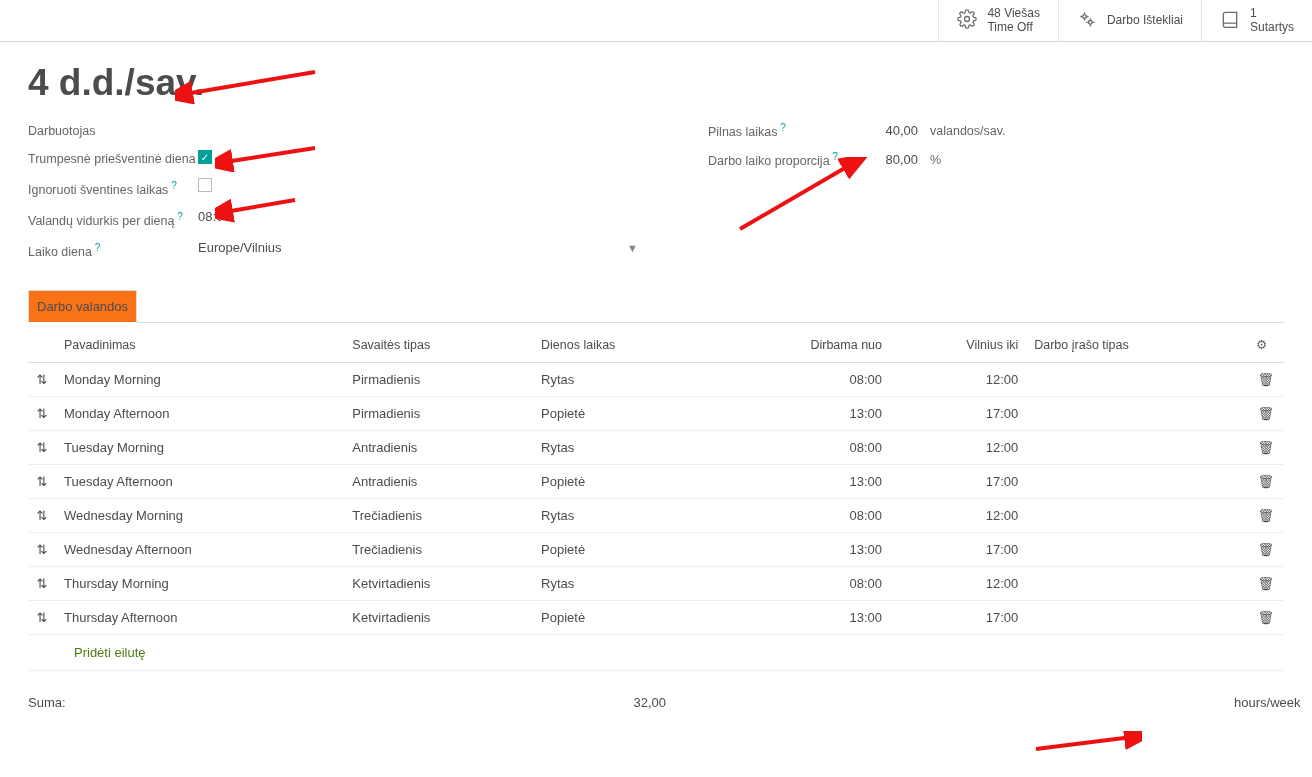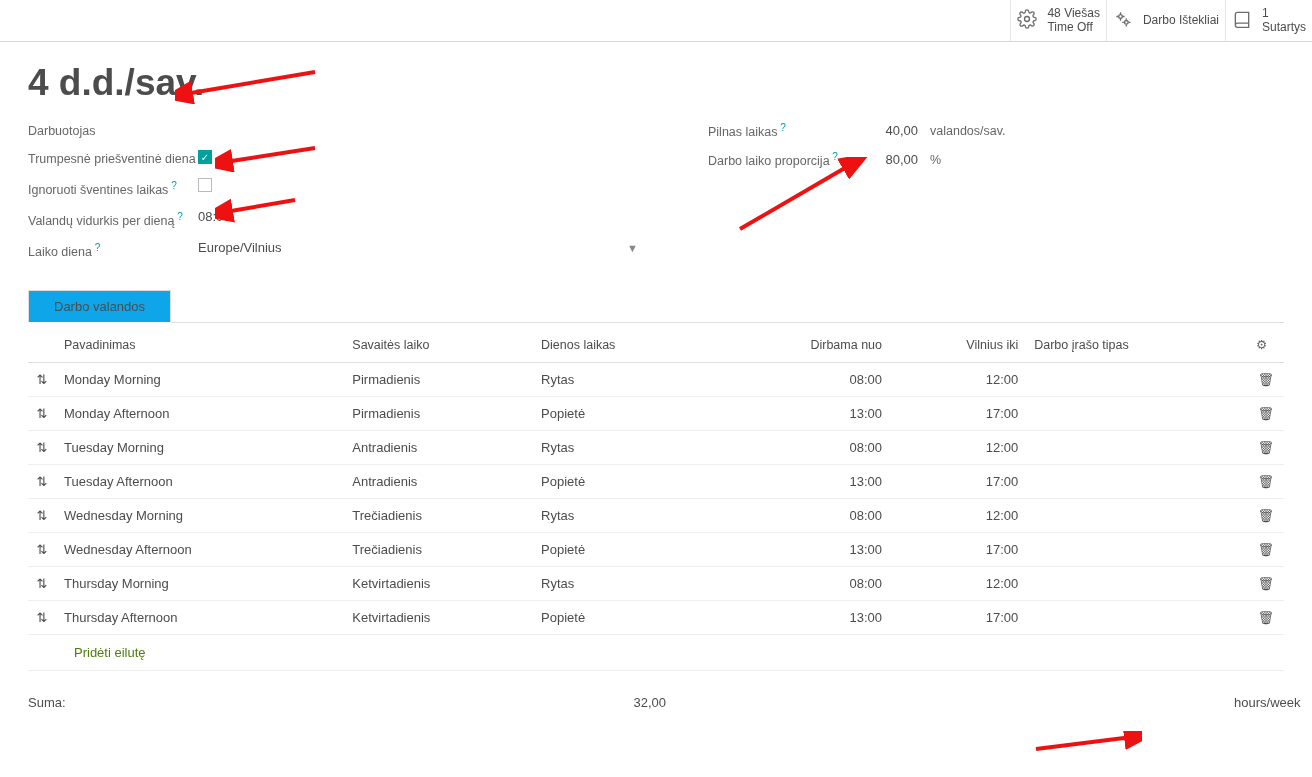--- a/index.html
+++ b/index.html
@@ -13,21 +13,21 @@
   .top-bar {
     display: flex;
     justify-content: flex-end;
     border-bottom: 1px solid #d8d8d8;
     height: 42px;
   }
   .top-btn {
     display: flex;
     align-items: center;
     border-left: 1px solid #e5e5e5;
-    padding: 0 6px;
+    padding: 0 18px;
     gap: 10px;
     cursor: pointer;
   }
   .top-btn .icon { color: #6c6c6c; }
   .top-btn .two-line { line-height: 1.15; font-size: 12px; color: #4c4c4c; }
   .content { padding: 20px 28px 10px 28px; }
   .title {
     font-size: 37px;
     color: #4c4c4c;
     margin: 0 0 18px 0;
@@ -72,26 +72,26 @@
   .select-row { display: flex; align-items: center; justify-content: space-between; width: 440px; }
   .caret-down { color: #888; font-size: 11px; }
   .tab-strip {
     margin-top: 18px;
     border-bottom: 1px solid #ddd;
   }
   .tab {
     display: inline-block;
     border: 1px solid #ddd;
     border-bottom: 1px solid #fff;
-    padding: 8px 25px;
+    padding: 8px 8px;
     font-size: 13px;
     color: #4c4c4c;
     position: relative;
     top: 1px;
-    background: #0ea5e9;
+    background: #f97316;
   }
   table.wh {
     width: 100%;
     border-collapse: collapse;
     margin-top: 4px;
   }
   table.wh th {
     text-align: left;
     font-weight: normal;
     font-size: 12.5px;
@@ -231,21 +231,21 @@
 
   <div class="tab-strip">
     <div class="tab">Darbo valandos</div>
   </div>
 
   <table class="wh">
     <thead>
       <tr>
         <th class="drag-cell"></th>
         <th>Pavadinimas</th>
-        <th>Savaitės laiko</th>
+        <th>Savaitės tipas</th>
         <th>Dienos laikas</th>
         <th class="right">Dirbama nuo</th>
         <th class="right">Vilnius iki</th>
         <th>Darbo įrašo tipas</th>
         <th class="trash-cell"><span class="settings-icon">⚙</span></th>
       </tr>
     </thead>
     <tbody id="rows-body">
           <tr>
             <td class="drag-cell">⇅</td>

